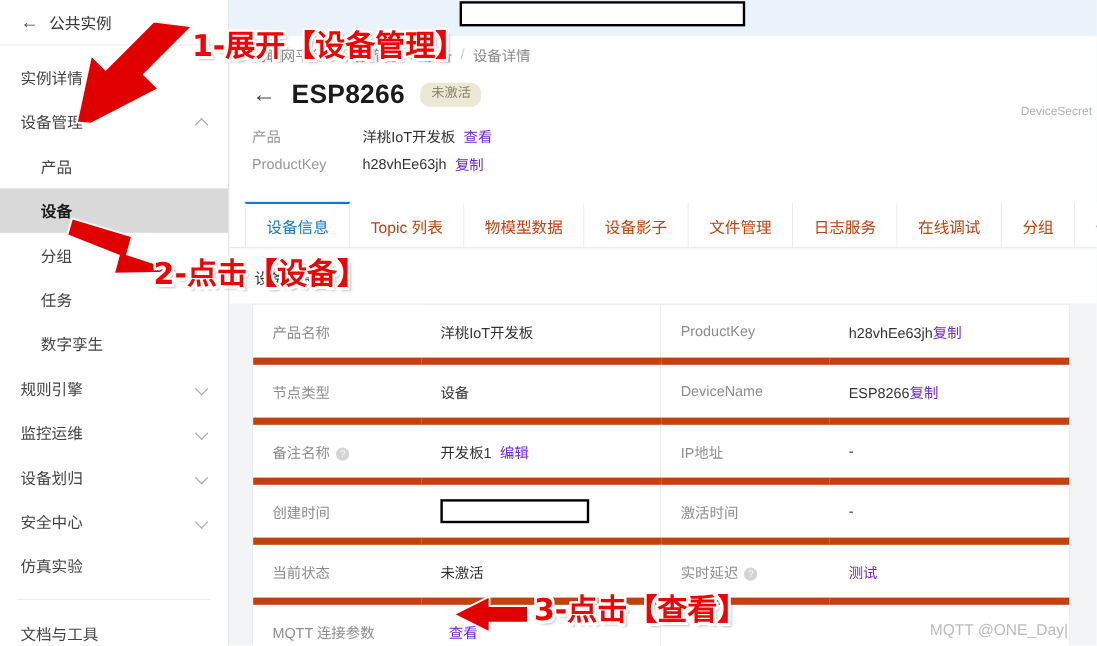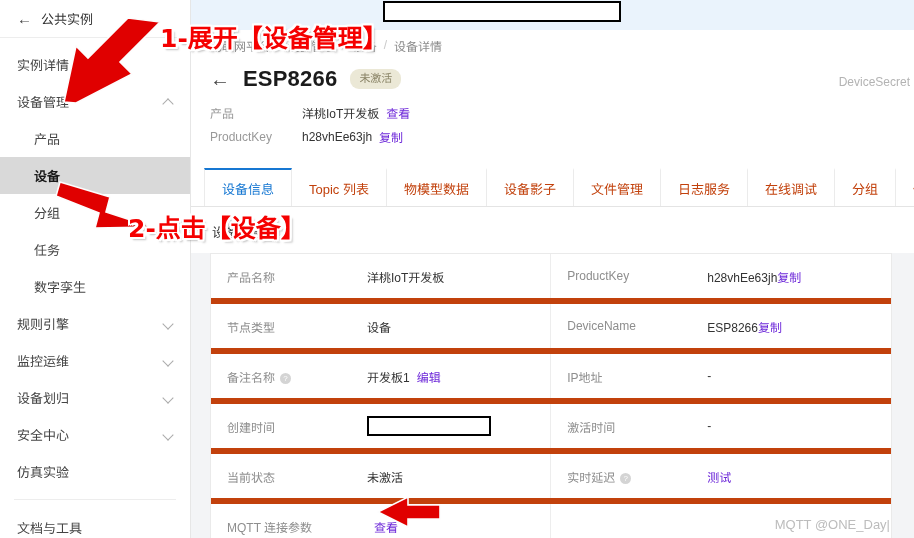--- a/index.html
+++ b/index.html
@@ -82,21 +82,21 @@
   }
   .badge{
     background:#ebe8d6;color:#8a8467;font-size:11px;
     padding:3px 9px;border-radius:9px;line-height:1.2;
   }
   .metarow{display:flex;align-items:center;font-size:12px;margin-bottom:7px;}
   .metarow .k{width:92px;color:#999;flex:none;}
   .metarow .v{color:#333;}
   .lnk{color:#6d28d9;cursor:pointer;margin-left:7px;}
   .devsecret{
-    position:absolute;right:4px;top:15px;font-size:12px;color:#b3b3b3;
+    position:absolute;right:4px;top:28px;font-size:10px;color:#b3b3b3;
   }
 
   
   .tabs{
     background:#fff;display:flex;align-items:stretch;
     padding-left:14px;border-bottom:1px solid #e4e4e4;
   }
   .tab{
     padding:9px 17px 8px 17px;font-size:13px;color:#c2410c;
     border-right:1px solid #ebebeb;border-top:2px solid transparent;
@@ -317,14 +317,15 @@
 
     <polygon points="160,22 120,62 132,74 76,103 64,102 76,46 88,58 128,18" fill="#e00000" stroke="#fdfdfd" stroke-width="1.6"></polygon>
 
     <polygon points="152,227 106,212 110,197 60,182 56,196 99,213 95,228" fill="#e00000" stroke="#fdfdfd" stroke-width="1.6"></polygon>
 
     <polygon points="440,505 408,505 408,497 378,512 408,527 408,519 440,519" fill="#e00000" stroke="#fdfdfd" stroke-width="1.6"></polygon>
   </svg>
 
   <div class="anno" id="anno1" style="color: rgb(245, 0, 0);">1-展开【设备管理】</div>
   <div class="anno" id="anno2" style="color: rgb(245, 0, 0);">2-点击【设备】</div>
+  <div class="anno" id="anno3" style="color: rgb(245, 0, 0);">3-点击【查看】</div>
 
 </div>
 
 </body></html>

